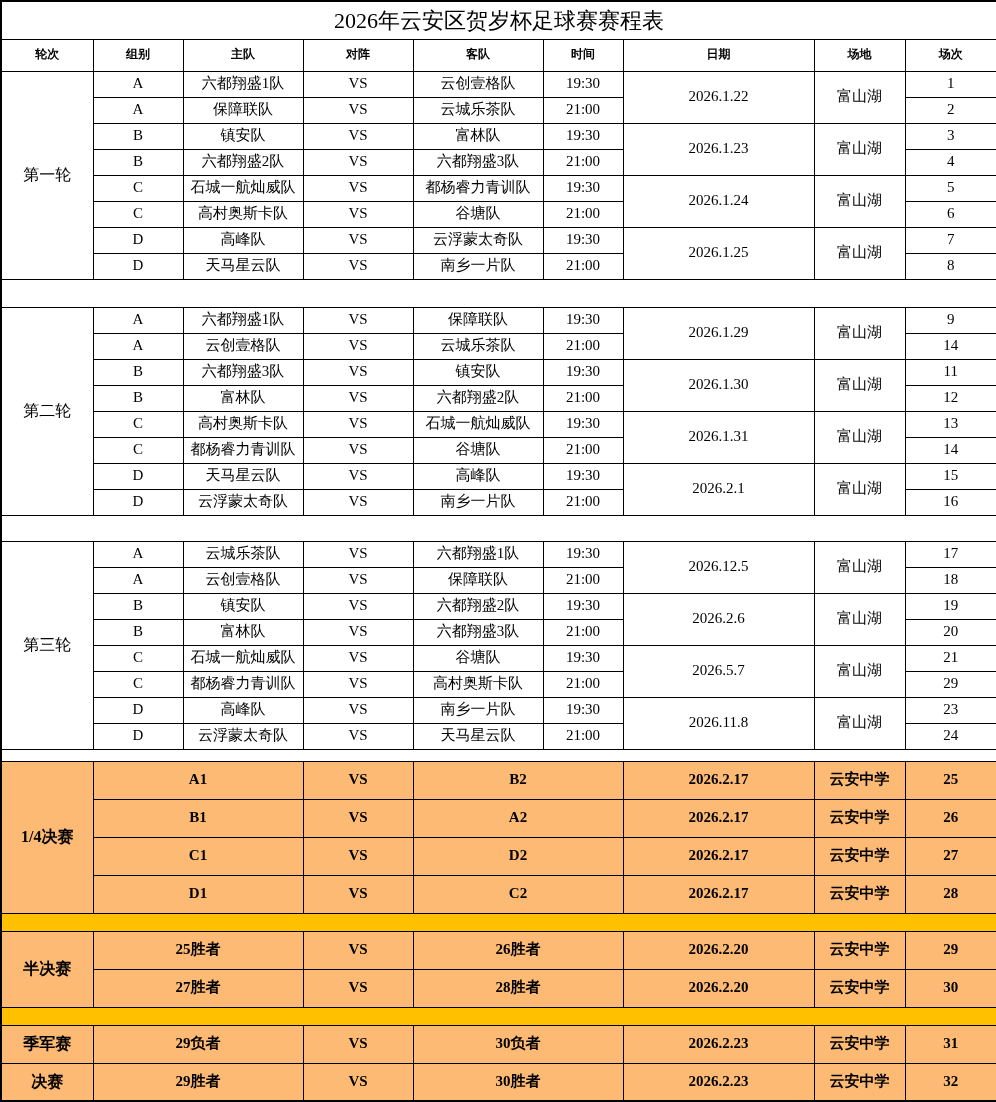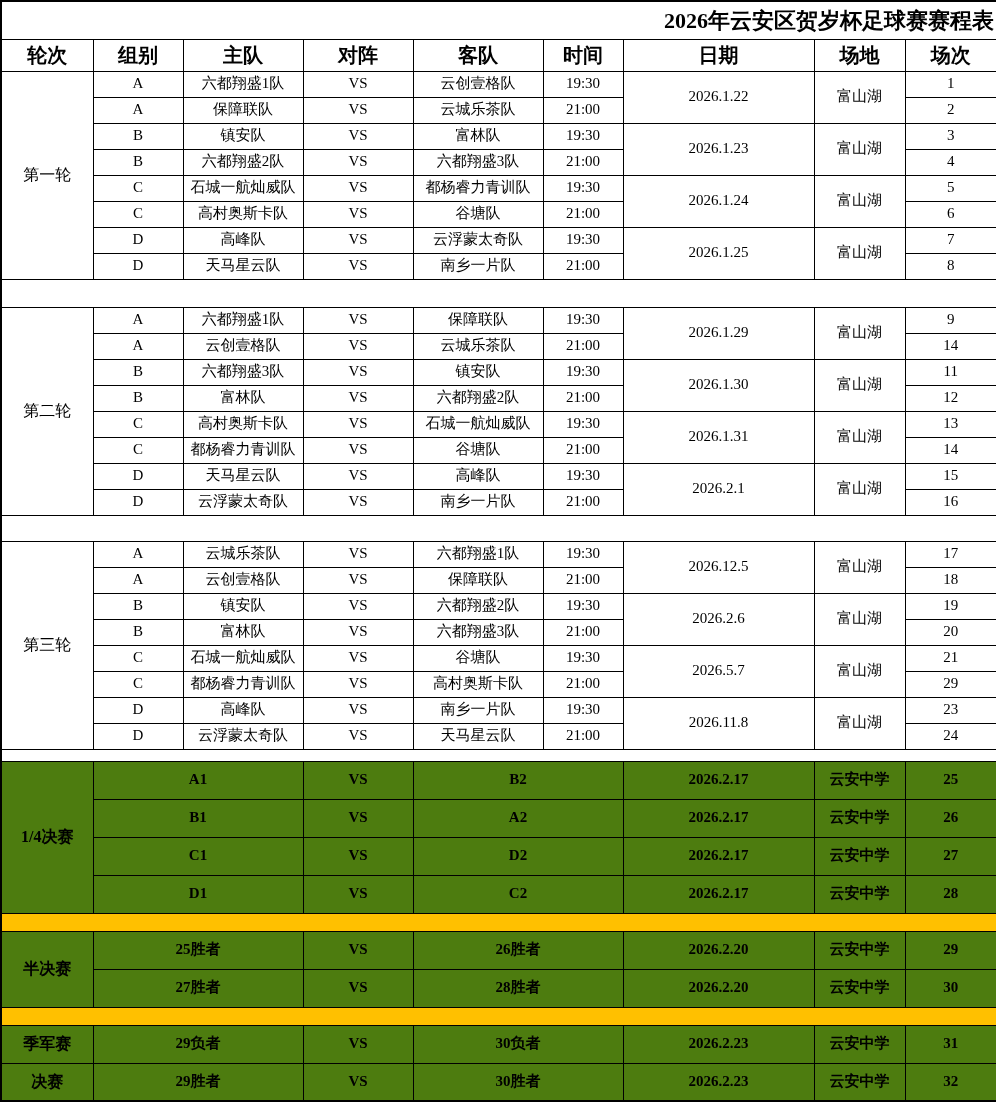--- a/index.html
+++ b/index.html
@@ -18,30 +18,30 @@
   td {
     border: 1px solid #000;
     text-align: center;
     vertical-align: middle;
     padding: 0 2px;
     overflow: hidden;
     font-size: 15px;
     line-height: 1.15;
     white-space: nowrap;
   }
-  .title-cell { font-size: 22px; font-weight: bold; height: 38px; text-align: right; }
-  .head td { font-weight: bold; font-size: 20px; height: 32px; }
+  .title-cell { font-size: 22px; font-weight: normal; height: 38px; }
+  .head td { font-weight: bold; font-size: 12px; height: 32px; }
   .round-row td { height: 26px; }
   .round-label { font-size: 16px; text-align: center; }
   .gap td { height: 26px; background: #ffffff; }
   .gap0 td { height: 28px; }
   .gap1 td { height: 26px; }
   .gap2 td { height: 12px; }
   .orange { background: #FFC000; }
-  .ko td { height: 38px; background: #4d7c0f; font-weight: bold; }
+  .ko td { height: 38px; background: #fdba74; font-weight: bold; }
   .ko .ko-label { font-size: 16px; font-family: Liberation Serif, serif; }
   .band td { height: 18px; background: #FFC000; }
 </style>
 </head>
 <body>
 
 <table class="sched">
   <colgroup>
     <col style="width:92px">
       <col style="width:90px">

